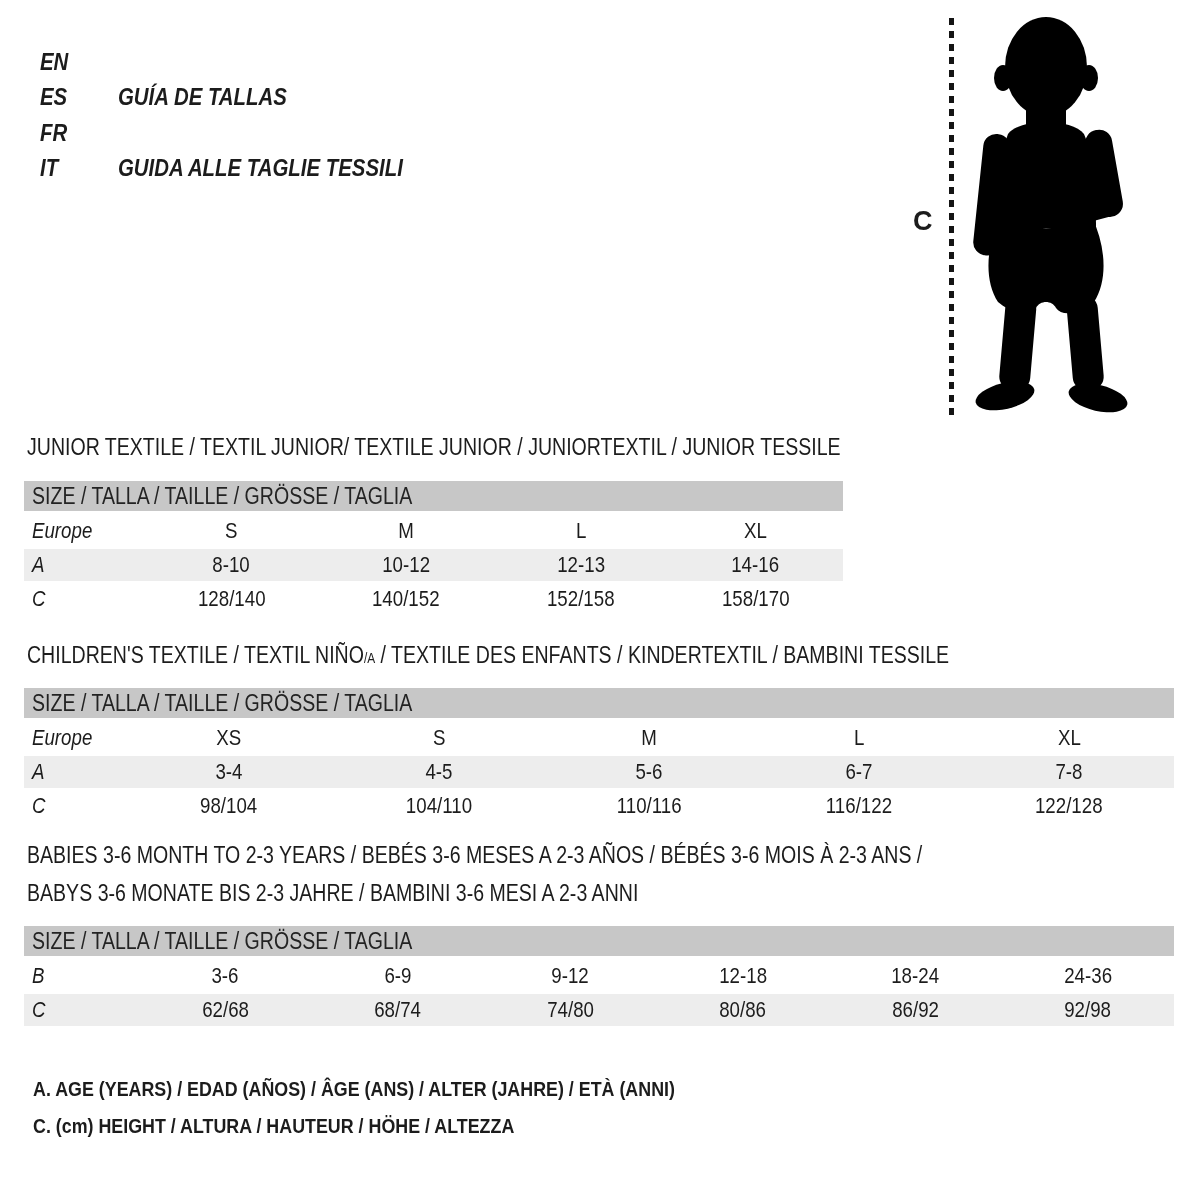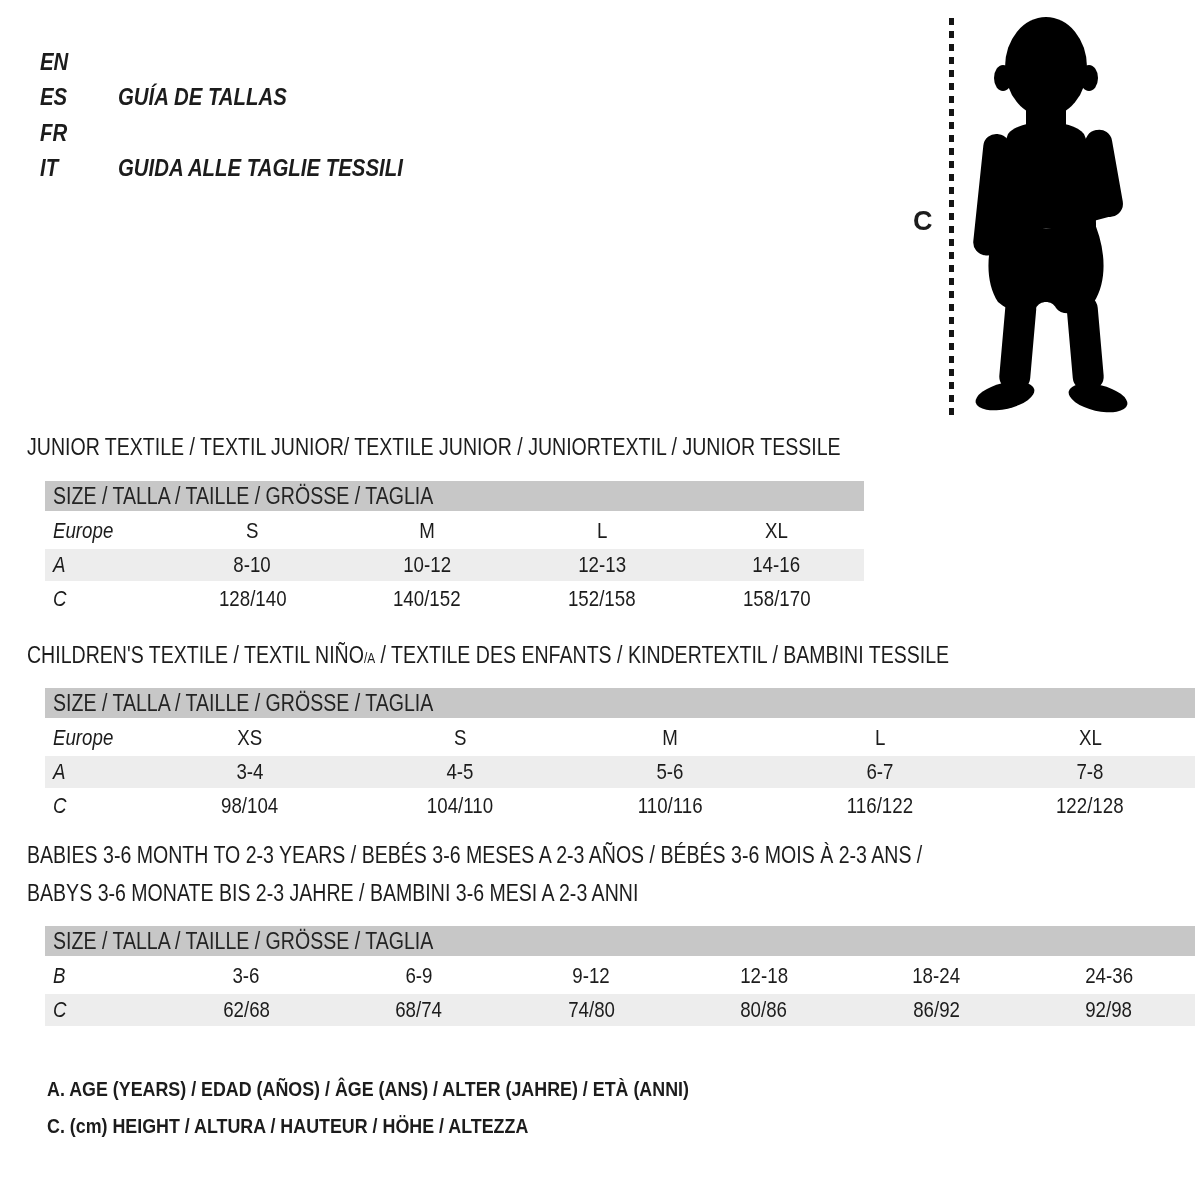--- a/index.html
+++ b/index.html
@@ -33,34 +33,34 @@
   svg.baby{position:absolute;left:58px;top:4px;}
 
   
   .section-title{position:absolute;left:27px;margin:0;font-size:23px;font-weight:normal;line-height:28px;letter-spacing:0;}
   #junior-title{top:433px;}
   #children-title{top:641px;}
   #babies-title{top:837px;line-height:37.5px;}
   .title-sub{font-size:14px;}
 
   
-  .size-table{position:absolute;left:45px;border-collapse:separate;border-spacing:0;table-layout:fixed;}
+  .size-table{position:absolute;left:24px;border-collapse:separate;border-spacing:0;table-layout:fixed;}
   #junior-table{top:481px;width:819px;}
   #children-table{top:688px;width:1150px;}
   #babies-table{top:926px;width:1150px;}
   th.bar{
     background:var(--table-header-bg);height:30px;font-weight:normal;font-size:23px;
     text-align:left;padding:0 0 0 8px;border-bottom:4px solid #fff;color:#232323;
   }
   .size-table td{height:32px;font-size:22px;text-align:center;padding:0;border-bottom:2px solid #fff;font-weight:normal;}
   .size-table td.rlabel{text-align:left;padding-left:8px;font-style:italic;}
   tr.shaded td{background:var(--row-alt-bg);}
 
   
-  .legend{position:absolute;left:47px;top:1071px;}
+  .legend{position:absolute;left:33px;top:1071px;}
   .legend-line{font-size:21px;font-weight:bold;height:36.5px;line-height:36.5px;}
 </style>
 </head>
 <body>
 
 <div class="lang-block">
   <div class="lang-row">
     <span class="lang-code"><span class="cond">EN</span></span>
   </div>
   <div class="lang-row">

